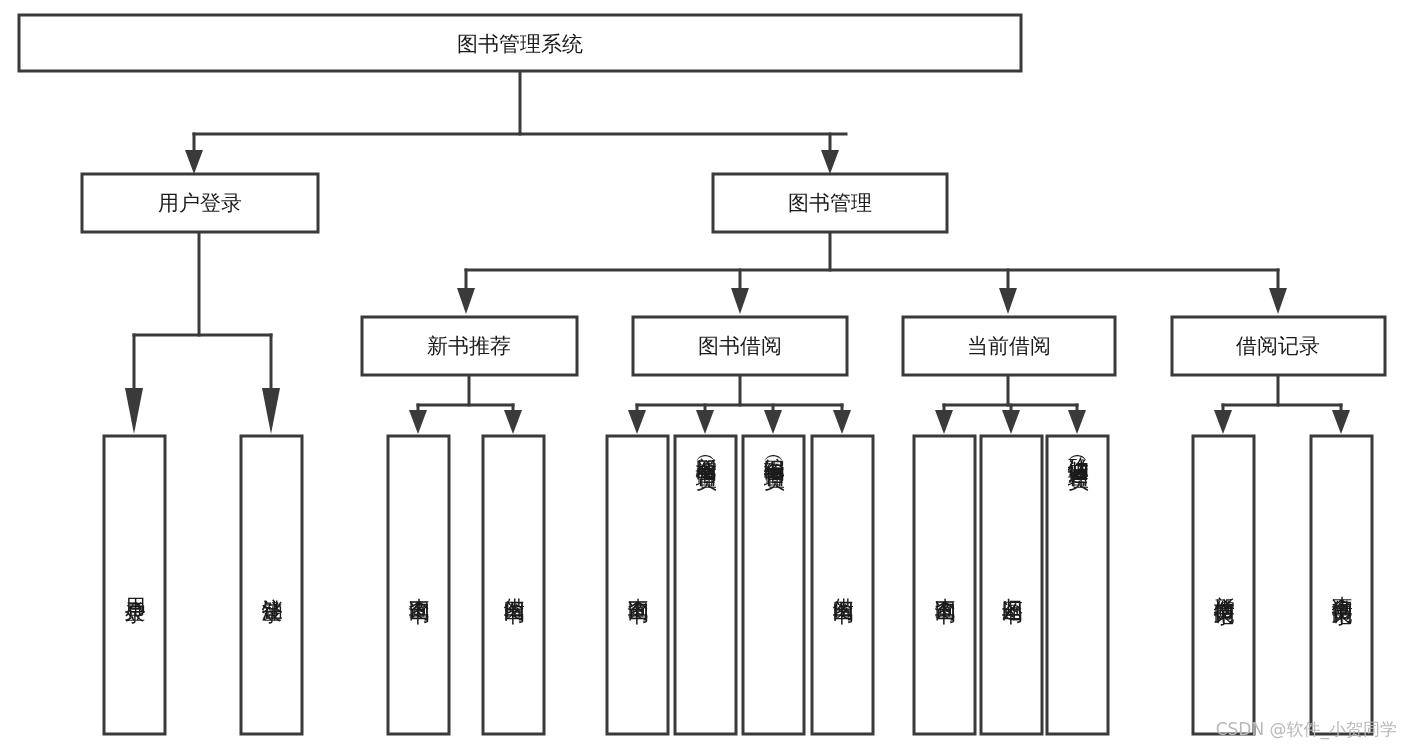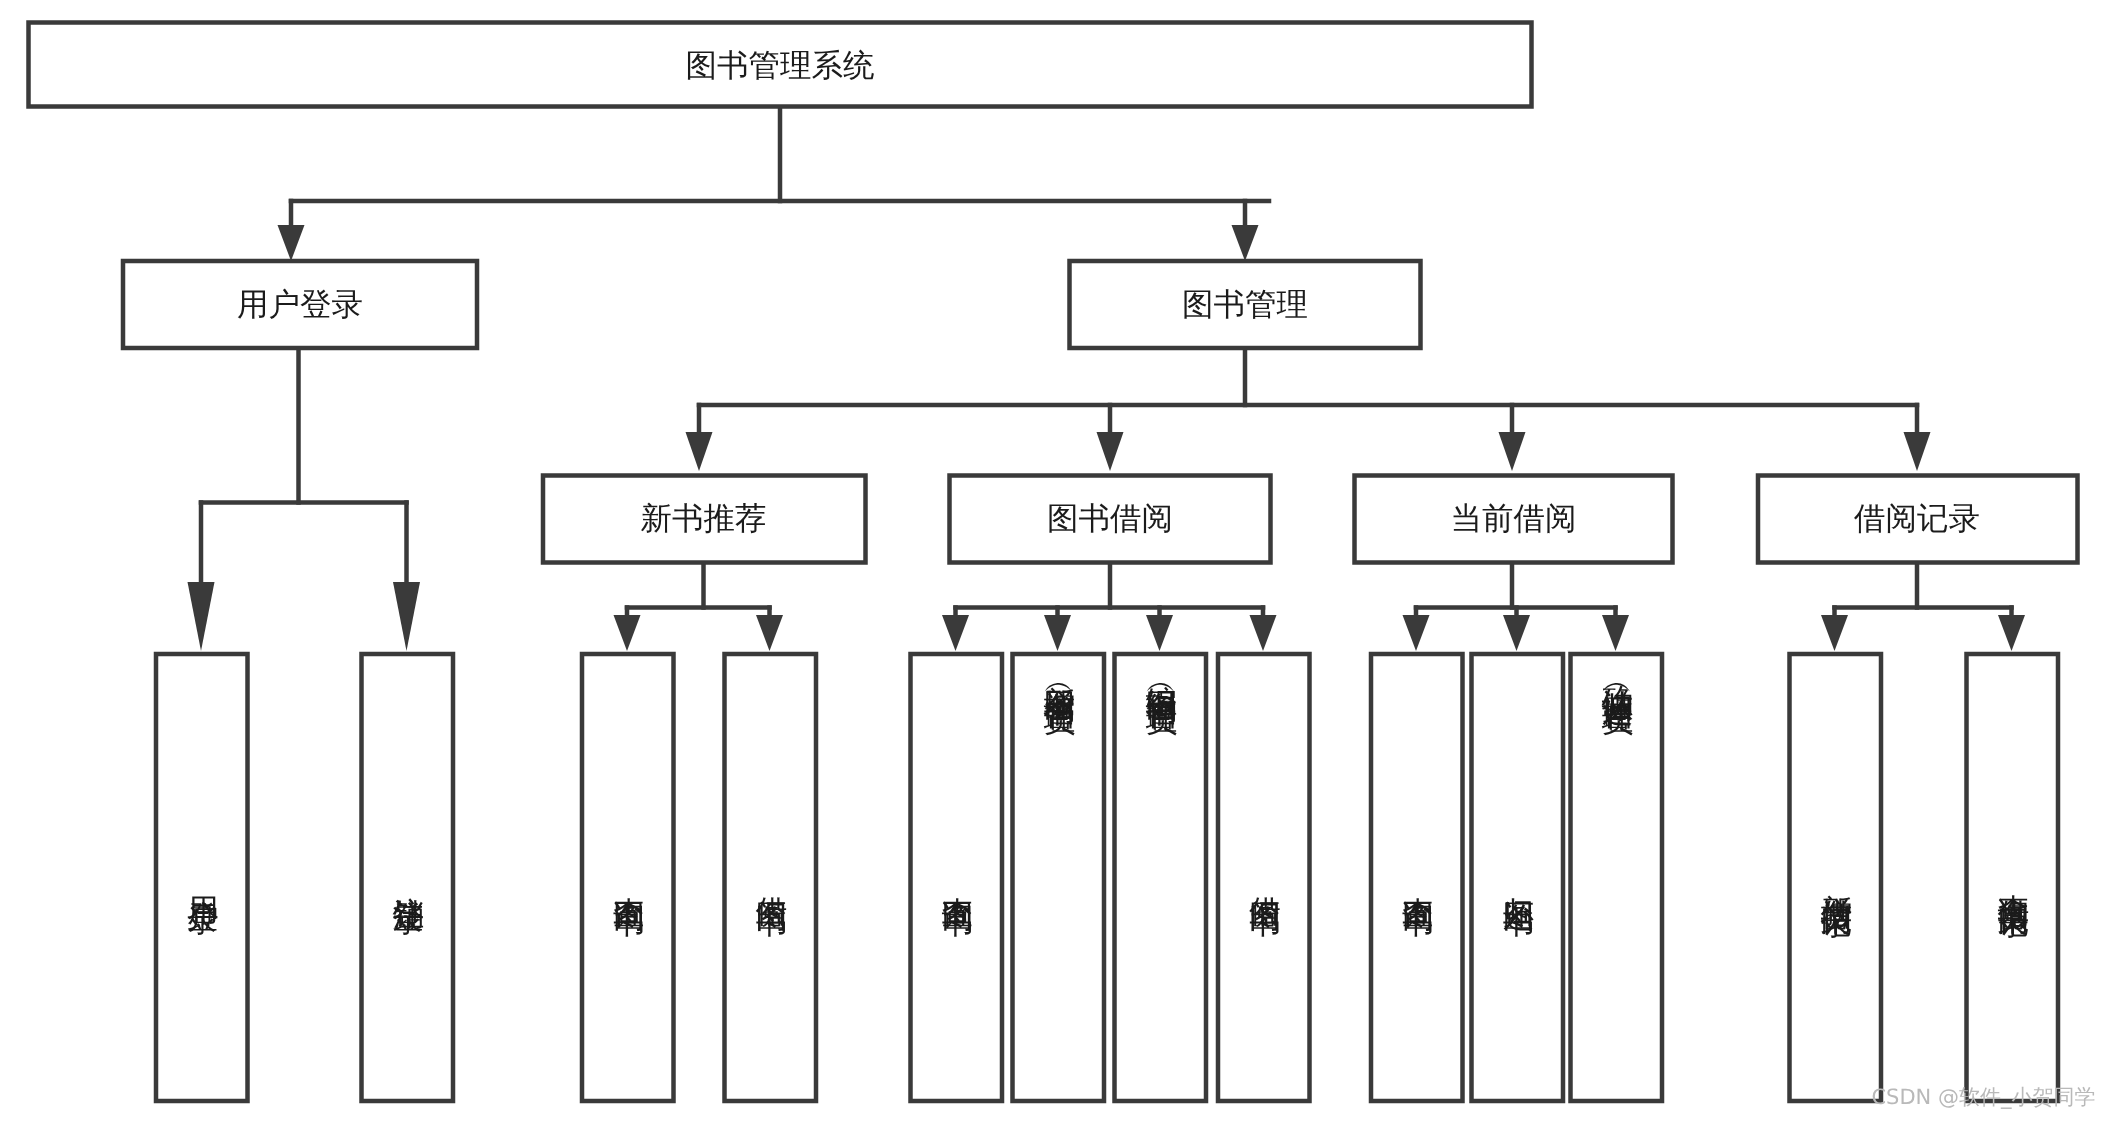--- a/index.html
+++ b/index.html
@@ -64,21 +64,21 @@
     color: #1b1b1b;
     letter-spacing: 2px;
     white-space: nowrap;
     text-align: center;
   }
   .watermark {
     position: absolute;
     right: 8px;
     bottom: 6px;
     font-family: "DejaVu Sans", "Liberation Sans", sans-serif;
-    font-size: 14px;
+    font-size: 17px;
     color: #b9b9b9;
     white-space: nowrap;
     pointer-events: none;
   }
 </style>
 </head>
 <body>
 
 <div id="diagram-root">
 

